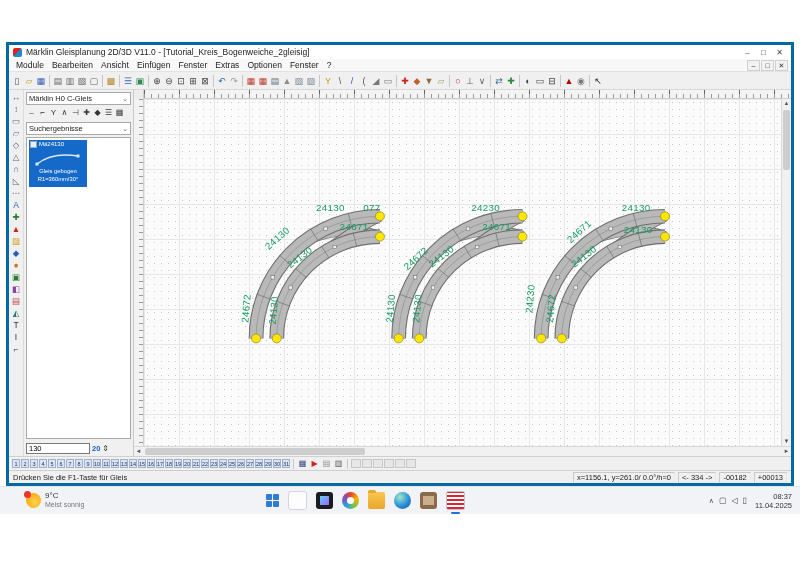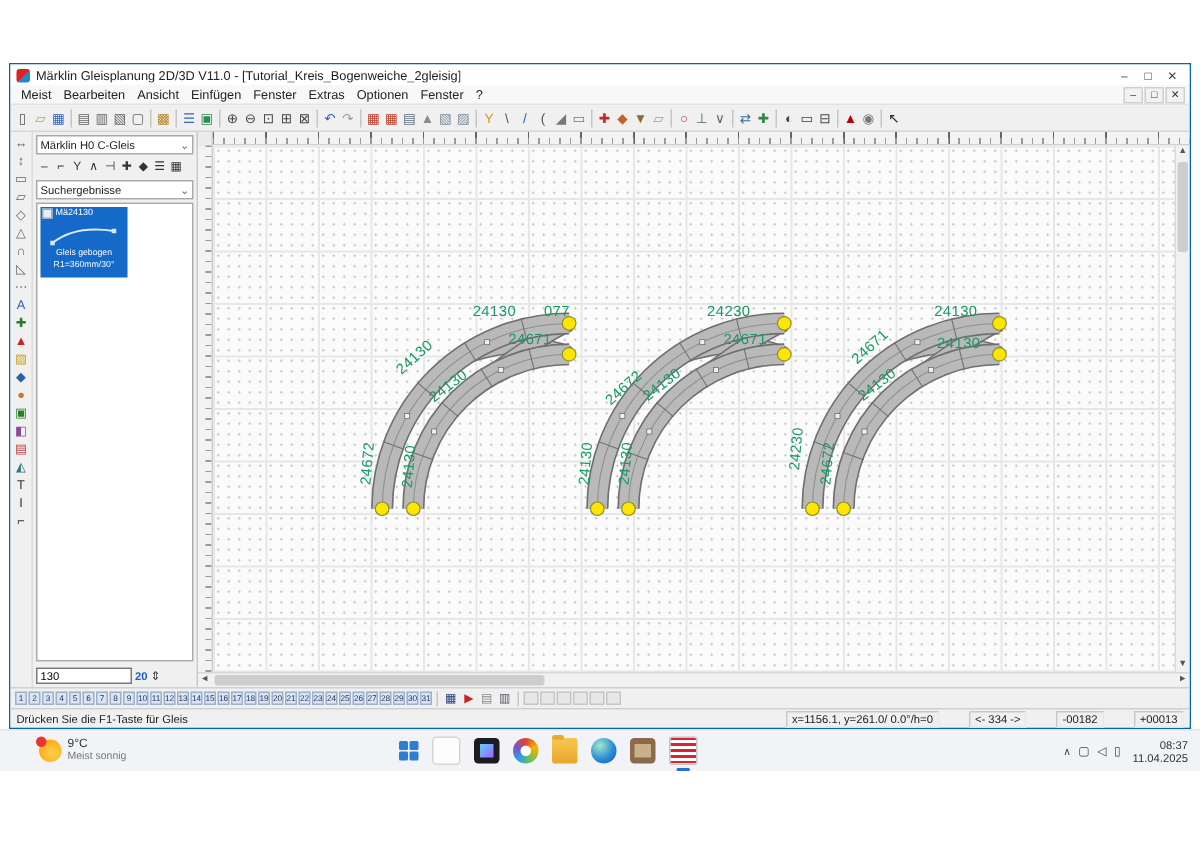--- a/index.html
+++ b/index.html
@@ -1,18 +1,18 @@
 <!DOCTYPE html>
 <html><head>
 <meta charset="utf-8">
 <style>
   html,body{margin:0;padding:0}
   body{width:800px;height:570px;background:#ffffff;font-family:"Liberation Sans",sans-serif;position:relative;overflow:hidden;color:#222}
   
-  .window{position:absolute;left:6px;top:42px;width:788px;height:444px;background:#f0f0f0;border:1px solid #0369a1;display:flex;flex-direction:column;box-sizing:border-box}
+  .window{position:absolute;left:6px;top:42px;width:788px;height:444px;background:#f0f0f0;border:3px solid #0369a1;display:flex;flex-direction:column;box-sizing:border-box}
   .titlebar{height:14px;display:flex;align-items:center;background:#ffffff;padding:0 4px;gap:4px;flex:0 0 auto}
   .app-icon{width:9px;height:9px;border-radius:2px;background:linear-gradient(135deg,#d22 0 50%,#28c 50%);flex:0 0 auto}
   .title{font-size:8.5px;white-space:nowrap;overflow:hidden}
   .win-controls{margin-left:auto;display:flex;gap:1px}
   .wc{width:15px;height:11px;font-size:8px;line-height:11px;text-align:center;color:#444}
   .menubar{height:12px;display:flex;align-items:center;background:#f8f8f8;border-bottom:1px solid #e3e3e3;padding:0 3px;flex:0 0 auto}
   .menu-item{padding:0 4px;font-size:8.5px;white-space:nowrap}
   .mdi-controls{margin-left:auto;display:flex;gap:1px}
   .mdc{width:11px;height:9px;font-size:7px;line-height:9px;text-align:center;border:1px solid #cfcfcf;background:#f2f2f2;color:#333}
   .toolbar{height:17px;display:flex;align-items:center;background:#f0f0f0;border-bottom:1px solid #d6d6d6;padding:0 2px;flex:0 0 auto;overflow:hidden}
@@ -55,21 +55,21 @@
   .scroll-arrow{font-size:6px;color:#555;width:9px;height:9px;line-height:9px;text-align:center;flex:0 0 auto}
   .vthumb{width:7px;height:60px;background:#cdcdcd;border-radius:2px;margin-top:2px}
   .hthumb{width:220px;height:7px;background:#cdcdcd;border-radius:2px;margin-left:2px}
   
   .levelbar{height:13px;display:flex;align-items:center;background:#f0f0f0;border-top:1px solid #d0d0d0;padding:0 3px;gap:1px;flex:0 0 auto;overflow:hidden}
   .lvl{width:8px;height:9px;background:#d9e4f4;border:1px solid #9fb0cc;font-size:5.5px;line-height:9px;text-align:center;color:#23365c;box-sizing:border-box;flex:0 0 auto}
   .lvl-icon{width:11px;height:11px;font-size:8px;line-height:11px;text-align:center;flex:0 0 auto}
   .lvl-off{width:10px;height:9px;background:#e7e7e7;border:1px solid #c6c6c6;box-sizing:border-box;flex:0 0 auto}
   .lvl-sep{width:1px;height:10px;background:#c6c6c6;margin:0 2px;flex:0 0 auto}
   .statusbar{height:12px;display:flex;align-items:center;background:#f0f0f0;border-top:1px solid #cfcfcf;font-size:7.5px;padding:0 4px;flex:0 0 auto}
-  .status-right{margin-left:auto;display:flex;gap:20px;align-items:center}
+  .status-right{margin-left:auto;display:flex;gap:3px;align-items:center}
   .status-seg{border:1px solid #c9c9c9;border-bottom-color:#e9e9e9;border-right-color:#e9e9e9;padding:0 3px;background:#f0f0f0;white-space:nowrap}
   
   .taskbar{position:absolute;left:0;top:486px;width:800px;height:28px;background:#f1f3f6;border-top:1px solid #e3e5e9;display:flex;align-items:center;box-sizing:border-box}
   .weather{display:flex;align-items:center;gap:4px;margin-left:26px;width:120px}
   .weather-icon{width:15px;height:15px;border-radius:50%;background:radial-gradient(circle at 60% 60%,#ffd34d,#f90);position:relative}
   .weather-icon::after{content:"";position:absolute;left:-2px;top:-2px;width:7px;height:7px;border-radius:50%;background:#e33}
   .weather-text{display:flex;flex-direction:column;line-height:1.1}
   .w-temp{font-size:8px;font-weight:normal;color:#333}
   .w-desc{font-size:7px;color:#777}
   .center-cluster{display:flex;align-items:center;gap:8px;margin-left:120px}
@@ -110,21 +110,21 @@
     <div class="title">Märklin Gleisplanung 2D/3D V11.0 - [Tutorial_Kreis_Bogenweiche_2gleisig]</div>
     <div class="win-controls">
       <div class="wc">–</div>
       <div class="wc">□</div>
       <div class="wc close">✕</div>
     </div>
   </div>
 
   <div class="menubar">
 
-    <div class="menu-item">Meist</div>
+    <div class="menu-item">Module</div>
       <div class="menu-item">Bearbeiten</div>
       <div class="menu-item">Ansicht</div>
       <div class="menu-item">Einfügen</div>
       <div class="menu-item">Fenster</div>
       <div class="menu-item">Extras</div>
       <div class="menu-item">Optionen</div>
       <div class="menu-item">Fenster</div>
       <div class="menu-item">?</div>
       <div class="mdi-controls">
       <div class="mdc">–</div>

